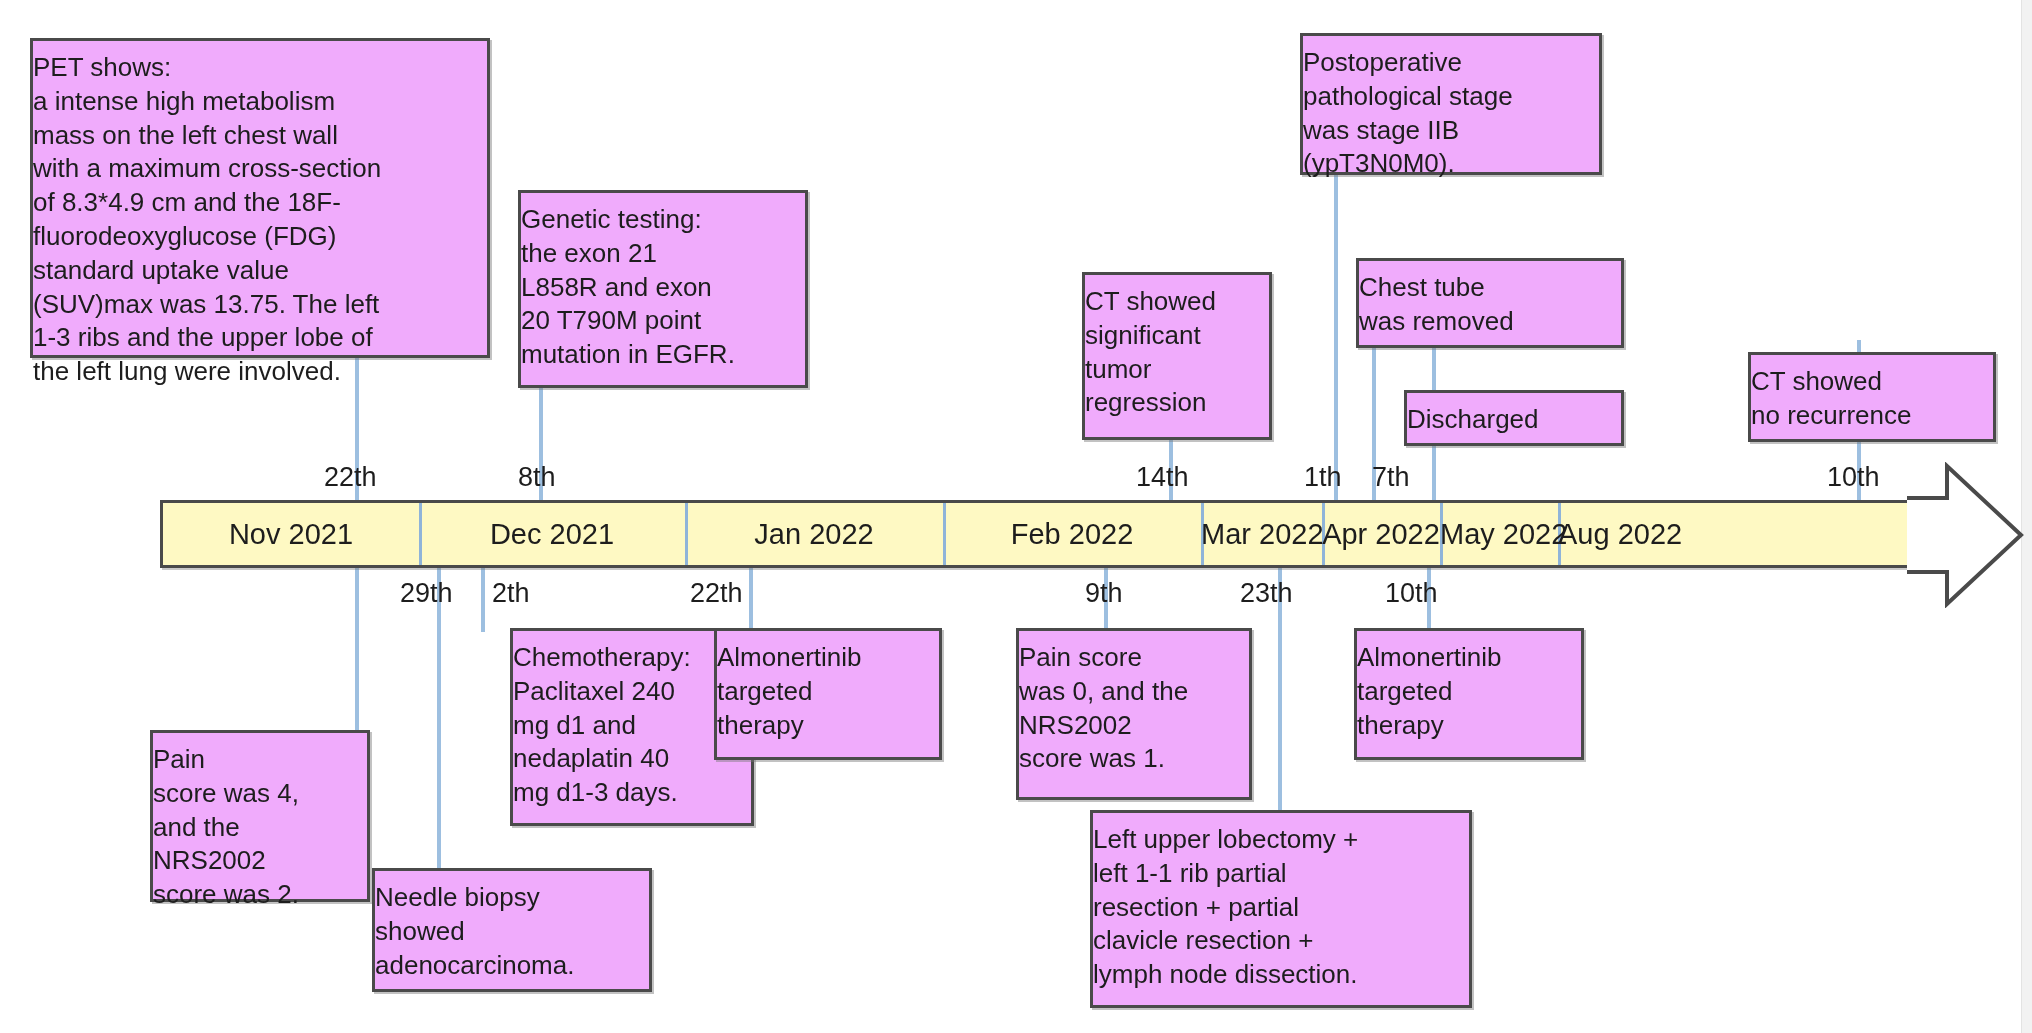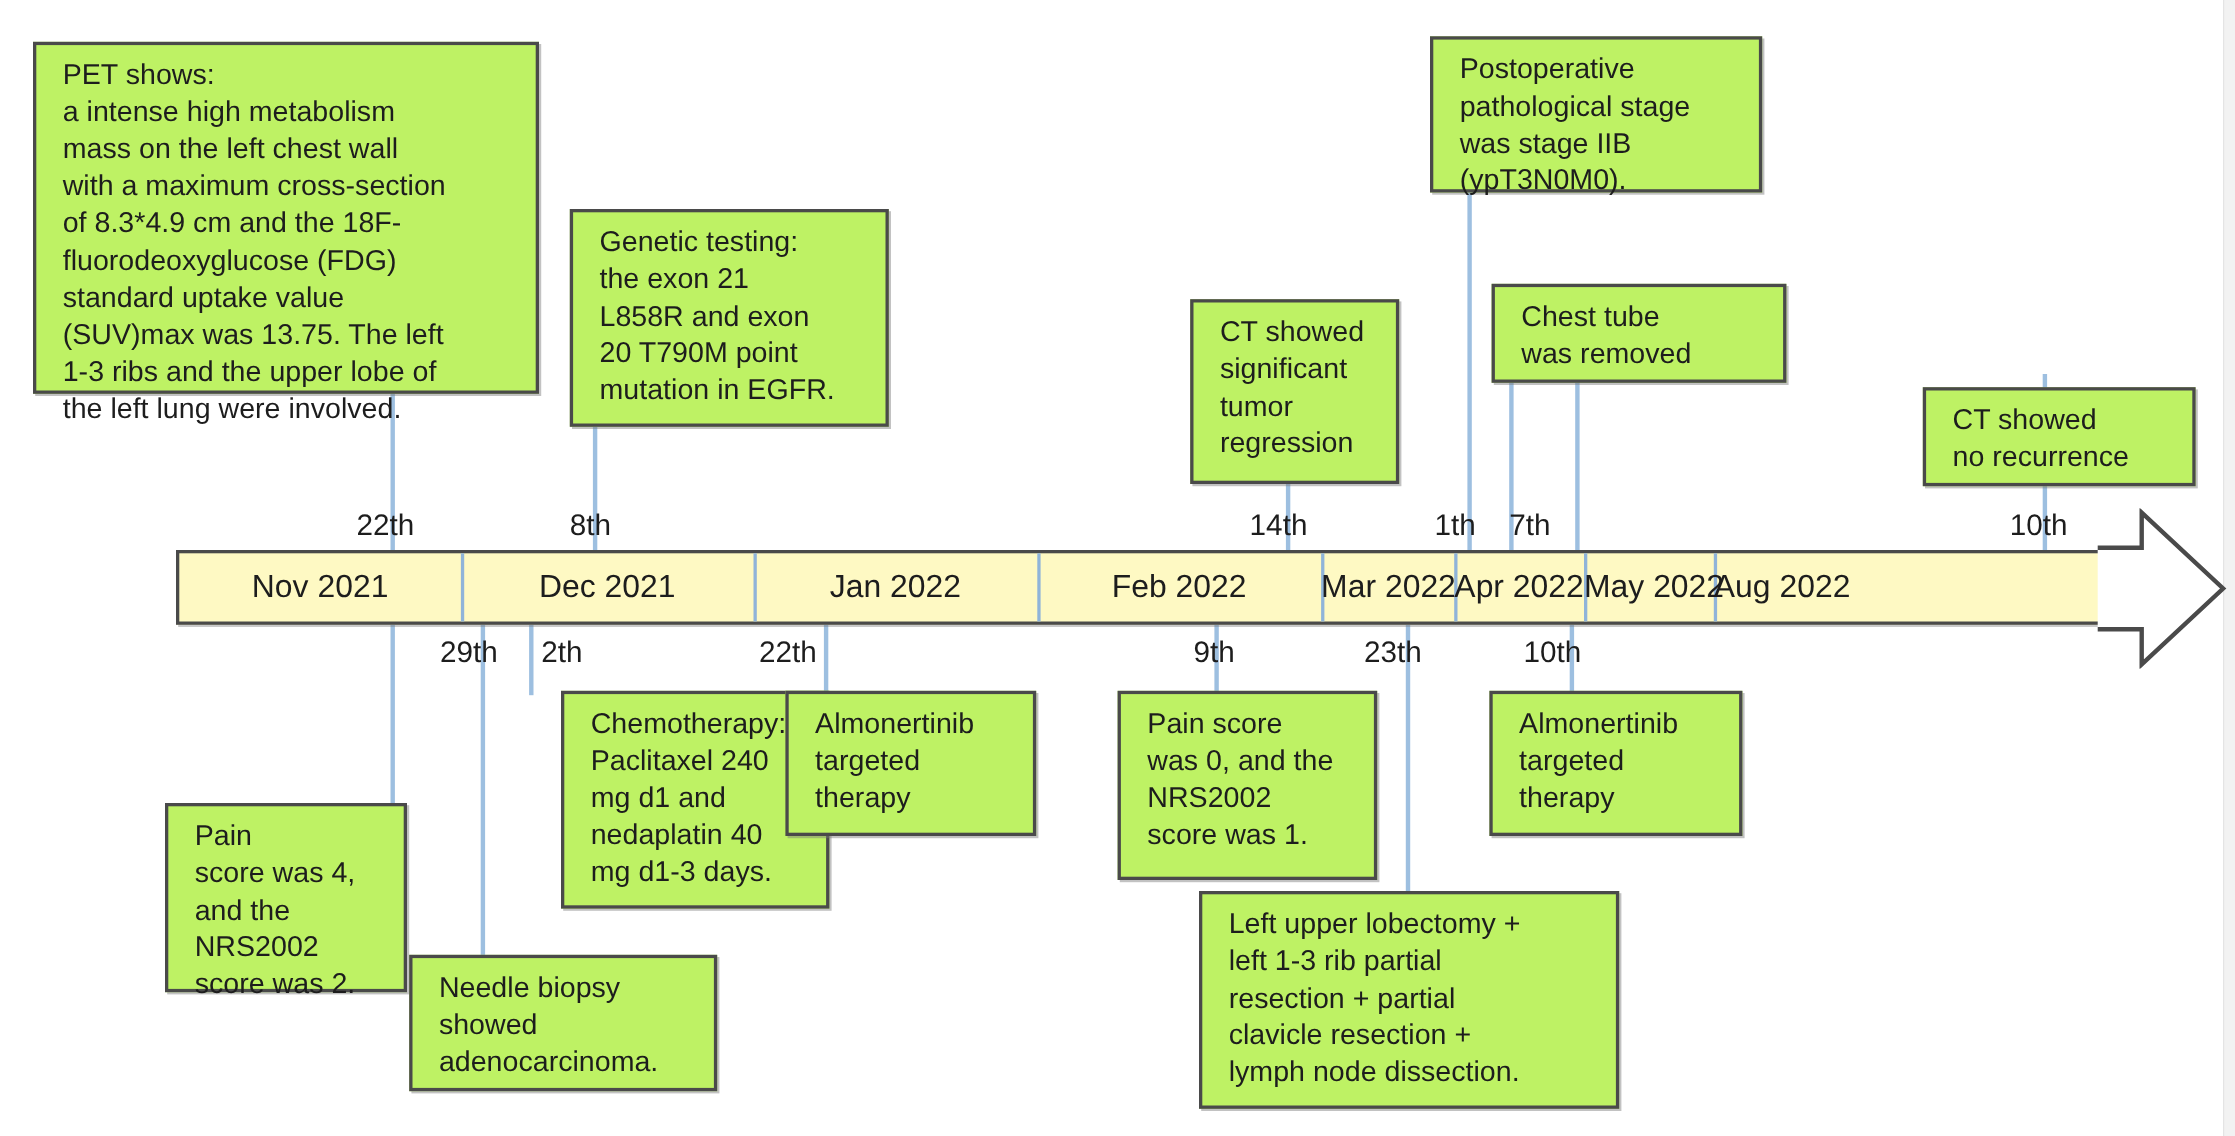--- a/index.html
+++ b/index.html
@@ -36,24 +36,24 @@
   
   .month-sep {
     position: absolute;
     width: 3px;
     background: #8fb4d9;
   }
 
   
   .box {
     position: absolute;
-    background: #bef264;
+    background: #f0abfc;
     border: 3px solid #4a4a4a;
     box-sizing: border-box;
-    padding: 10px 24px;
+    padding: 10px 0;
     color: #1d1d1d;
     font-size: 26px;
     line-height: 1.30;
     white-space: pre-line;
     box-shadow: 2px 2px 0 rgba(120,120,120,0.45);
   }
 
   
   .date-label {
     position: absolute;
@@ -138,20 +138,21 @@
 regression</div>
 
   <div class="box" style="left:1300px; top:33px; width:302px; height:142px;">Postoperative
 pathological stage
 was stage IIB
 (ypT3N0M0).</div>
 
   <div class="box" style="left:1356px; top:258px; width:268px; height:90px;">Chest tube
 was removed</div>
 
+  <div class="box" style="left:1404px; top:390px; width:220px; height:56px;">Discharged</div>
 
   <div class="box" style="left:1748px; top:352px; width:248px; height:90px;">CT showed
 no recurrence</div>
 
   <div class="date-label" style="left:324px;  top:462px;">22th</div>
   <div class="date-label" style="left:518px;  top:462px;">8th</div>
   <div class="date-label" style="left:1136px; top:462px;">14th</div>
   <div class="date-label" style="left:1304px; top:462px;">1th</div>
   <div class="date-label" style="left:1372px; top:462px;">7th</div>
   <div class="date-label" style="left:1827px; top:462px;">10th</div>
@@ -205,21 +206,21 @@
   <div class="box" style="left:714px; top:628px; width:228px; height:132px;">Almonertinib
 targeted
 therapy</div>
 
   <div class="box" style="left:1016px; top:628px; width:236px; height:172px;">Pain score
 was 0, and the
 NRS2002
 score was 1.</div>
 
   <div class="box" style="left:1090px; top:810px; width:382px; height:198px;">Left upper lobectomy +
-left 1-3 rib partial
+left 1-1 rib partial
 resection + partial
 clavicle resection +
 lymph node dissection.</div>
 
   <div class="box" style="left:1354px; top:628px; width:230px; height:132px;">Almonertinib
 targeted
 therapy</div>
 
 </div>
 

